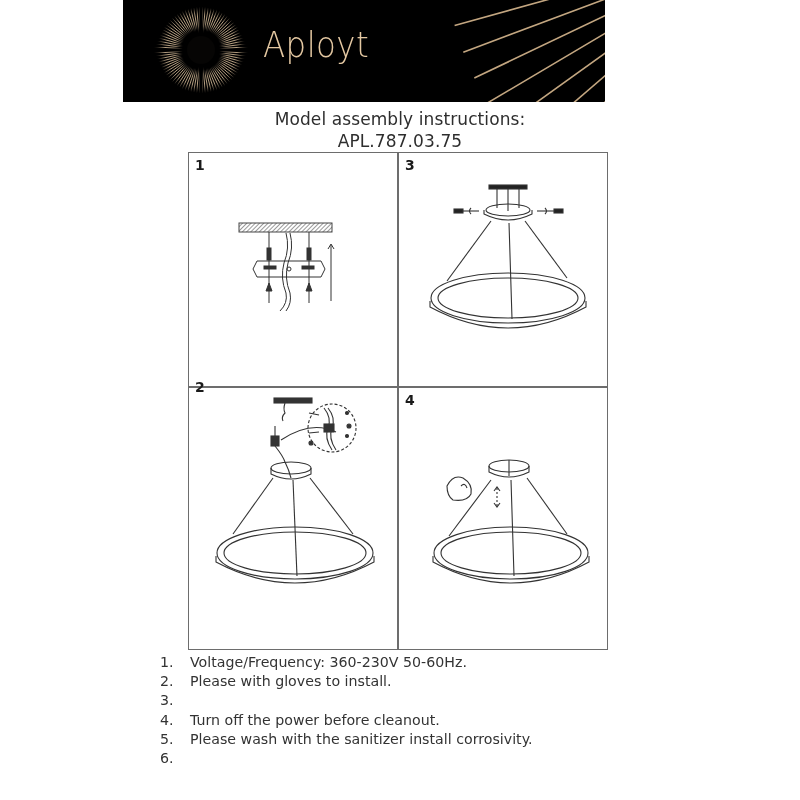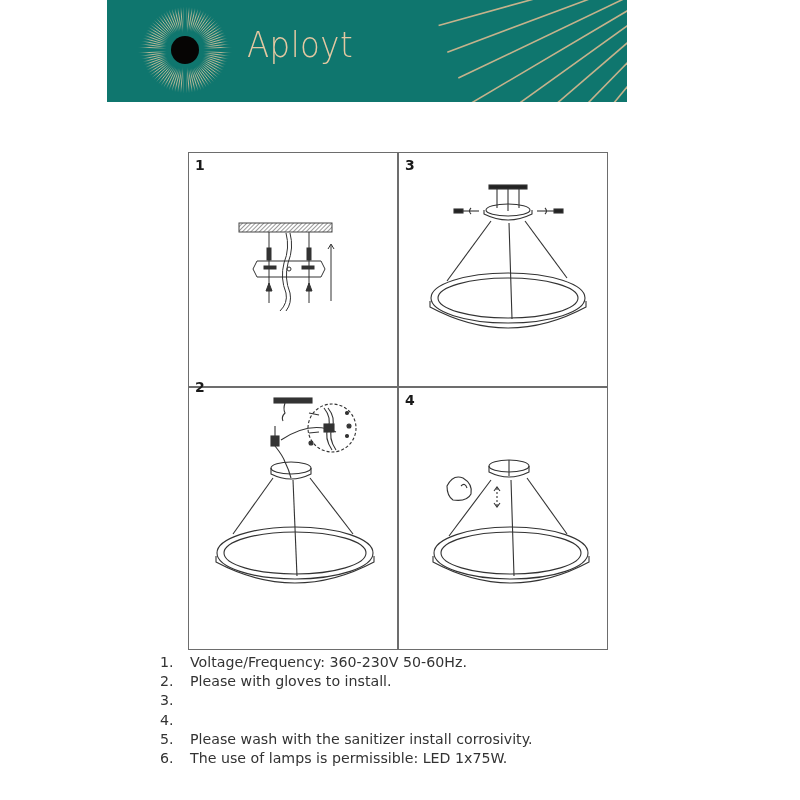--- a/index.html
+++ b/index.html
@@ -1,22 +1,22 @@
 <!DOCTYPE html>
 <html><head>
   <meta charset="utf-8">
   <style>
     html, body { margin: 0; padding: 0; }
     body {
       width: 800px; height: 800px; background: #ffffff; position: relative; overflow: hidden;
       font-family: "DejaVu Sans", sans-serif; color: #2a2a2a;
     }
     .banner {
-      position: absolute; left: 107px; top: 0; width: 520px; height: 102px;
-      background: #0f766e; overflow: hidden;
+      position: absolute; left: 123px; top: 0; width: 482px; height: 102px;
+      background: #000000; overflow: hidden;
     }
     .banner svg { position: absolute; left: 0; top: 0; }
     .brand {
       position: absolute; left: 140px; top: 24px; font-family: "DejaVu Sans", sans-serif;
       font-weight: 300; font-size: 36px; letter-spacing: 0.5px; color: #e4c8a2;
       transform: scaleX(0.9); transform-origin: left center;
     }
     .title {
       position: absolute; left: 0; width: 800px; top: 108px; text-align: center;
       font-size: 17px; line-height: 22px; color: #2e2e2e; letter-spacing: 0.1px;
@@ -162,20 +162,22 @@
         <line x1="588.3554783797633" y1="-29.457515054977733" x2="364.562551358738" y2="102.89325304011874" transform="rotate(0)"></line>
         <line x1="585.8719624379079" y1="-34.11263725914247" x2="351.31713300217507" y2="78.06593461790683" transform="rotate(0)"></line>
         <line x1="583.8070067951085" y1="-38.96794078852449" x2="340.3040362405784" y2="52.170982461202755" transform="rotate(0)"></line>
         <line x1="582.1765793025994" y1="-43.98588064077745" x2="331.6084229471969" y2="25.40863658252023" transform="rotate(0)"></line>
       </g>
   </svg>
   <div class="brand">Aployt</div>
 </div>
 
 <div class="title">
+  <div>Model assembly instructions:</div>
+  <div>APL.787.03.75</div>
 </div>
 
 <div class="grid">
   <div class="vline"></div>
   <div class="hline"></div>
 
   <div class="cell c1">
     <span class="num">1</span>
     <svg width="208" height="233" stroke="#333" fill="none" stroke-width="1">
       <defs>
@@ -282,22 +284,22 @@
     </li>
   <li>
       <span class="n">2.</span>
       <span>Please with gloves to install.</span>
     </li>
   <li>
       <span class="n">3.</span>
     </li>
   <li>
       <span class="n">4.</span>
+      <span>Turn off the power before cleanout.</span>
     </li>
   <li>
       <span class="n">5.</span>
       <span>Please wash with the sanitizer install corrosivity.</span>
     </li>
   <li>
       <span class="n">6.</span>
-      <span>The use of lamps is permissible: LED 1x75W.</span>
     </li>
 </ul>
 
 </body></html>

